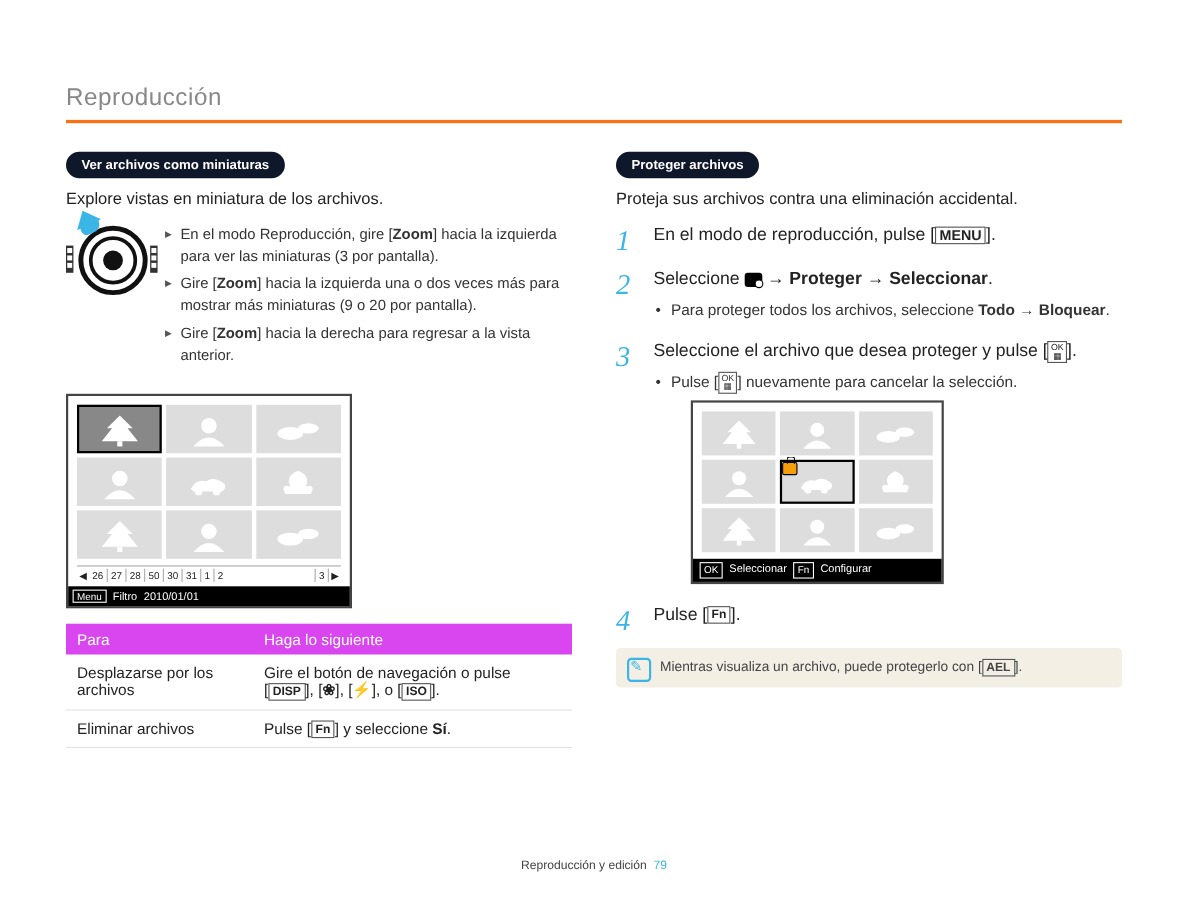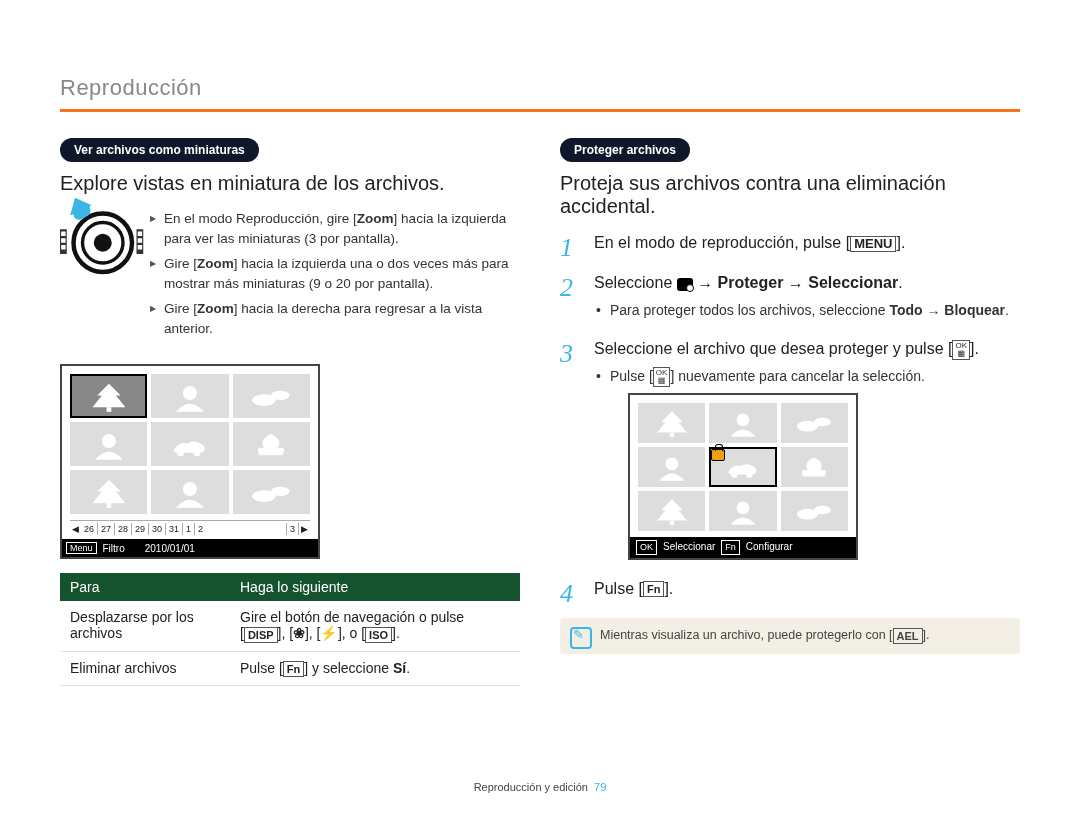--- a/index.html
+++ b/index.html
@@ -27,21 +27,21 @@
   .pill {
     display: inline-block;
     background: #0f172a;
     color: #fff;
     font-size: 12px;
     padding: 5px 14px;
     border-radius: 13px;
     margin-bottom: 10px;
     font-weight: 700;
   }
-  .intro { font-size: 20px; margin-bottom: 14px; color: #222; }
+  .intro { font-size: 15px; margin-bottom: 14px; color: #222; }
 
   .zoom-row { display: flex; align-items: flex-start; margin-bottom: 6px; }
   .dial-wrap { flex: 0 0 90px; position: relative; }
   .arrow-blue {
     width: 0; height: 0;
     border-left: 12px solid transparent;
     border-right: 12px solid transparent;
     border-bottom: 14px solid #3bb5e6;
     position: absolute; top: -12px; left: 6px;
     transform: rotate(-25deg);
@@ -62,21 +62,21 @@
   .thumb { background:#ddd; height:44px; position:relative; display:flex; align-items:center; justify-content:center; }
   .thumb svg { width: 80%; height: 80%; fill:#fff; }
   .thumb.sel { outline: 2px solid #000; outline-offset:-2px; background:#888; }
   .filmstrip { margin-top:6px; display:flex; align-items:center; font-size:9px; gap:0; border-top:1px solid #aaa; padding-top:2px; }
   .filmstrip .seg { border-right:1px solid #aaa; padding:1px 3px; }
   .filmstrip .tri { font-size:9px; padding:0 2px; }
   .status { background:#000; color:#fff; font-size:10px; padding:3px 4px; display:flex; align-items:center; gap:6px; margin: 4px -8px 0 -8px; }
   .status .btn-box { border:1px solid #fff; padding:0 3px; font-size:9px; }
 
   table.inst { width: 100%; border-collapse: collapse; font-size: 14px; }
-  table.inst th { background:#14532d; color:#fff; text-align:left; font-weight:400; padding:6px 10px; }
+  table.inst th { background:#d946ef; color:#fff; text-align:left; font-weight:400; padding:6px 10px; }
   table.inst td { padding:8px 10px; vertical-align:top; border-bottom: 1px solid #e2e2e2; }
   .key { border:1px solid #555; padding:0 3px; font-size:11px; font-weight:700; display:inline-block; line-height:14px; vertical-align:middle; }
 
   .steps { list-style:none; counter-reset: s; }
   .steps > li { position:relative; padding-left: 34px; font-size:16px; color:#222; margin-bottom: 18px; line-height:1.4; }
   .steps > li::before { counter-increment: s; content: counter(s); position:absolute; left:0; top:-2px; font-size:26px; font-style:italic; color:#3bb5e6; font-family: Georgia, serif; }
   .sub { list-style:none; margin-top:6px; }
   .sub li { position:relative; padding-left:16px; font-size:14px; color:#333; line-height:1.4; }
   .sub li::before { content:"•"; position:absolute; left:2px; top:0; }
   .icon-play { display:inline-block; width:16px; height:13px; background:#000; border-radius:3px; position:relative; vertical-align:middle; }
@@ -189,32 +189,32 @@
               <ellipse cx="14" cy="18" rx="10" ry="5"></ellipse>
               <ellipse cx="28" cy="14" rx="8" ry="4"></ellipse>
             </svg>
           </div>
       </div>
       <div class="filmstrip">
         <span class="tri">◀</span>
         <span class="seg">26</span>
         <span class="seg">27</span>
         <span class="seg">28</span>
-        <span class="seg">29</span>
+        <span class="seg">50</span>
         <span class="seg">30</span>
         <span class="seg">31</span>
         <span class="seg">1</span>
         <span class="seg" style="flex:1">2</span>
         <span class="seg">3</span>
         <span class="tri">▶</span>
       </div>
       <div class="status">
         <span class="btn-box">Menu</span>
         <span>Filtro</span>
-        <span style="margin-left:14px">2010/01/01</span>
+        <span style="">2010/01/01</span>
       </div>
     </div>
 
     <table class="inst">
       <tbody>
           <tr>
         <th style="width:170px">Para</th>
         <th>Haga lo siguiente</th>
       </tr>
       <tr>

